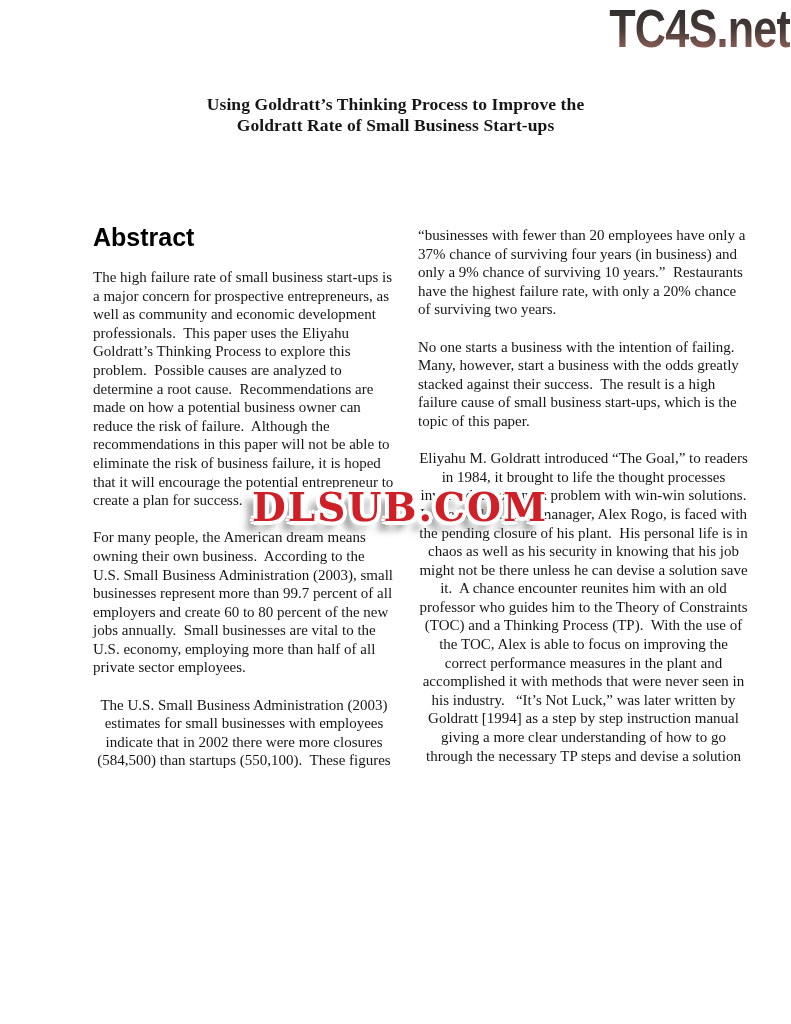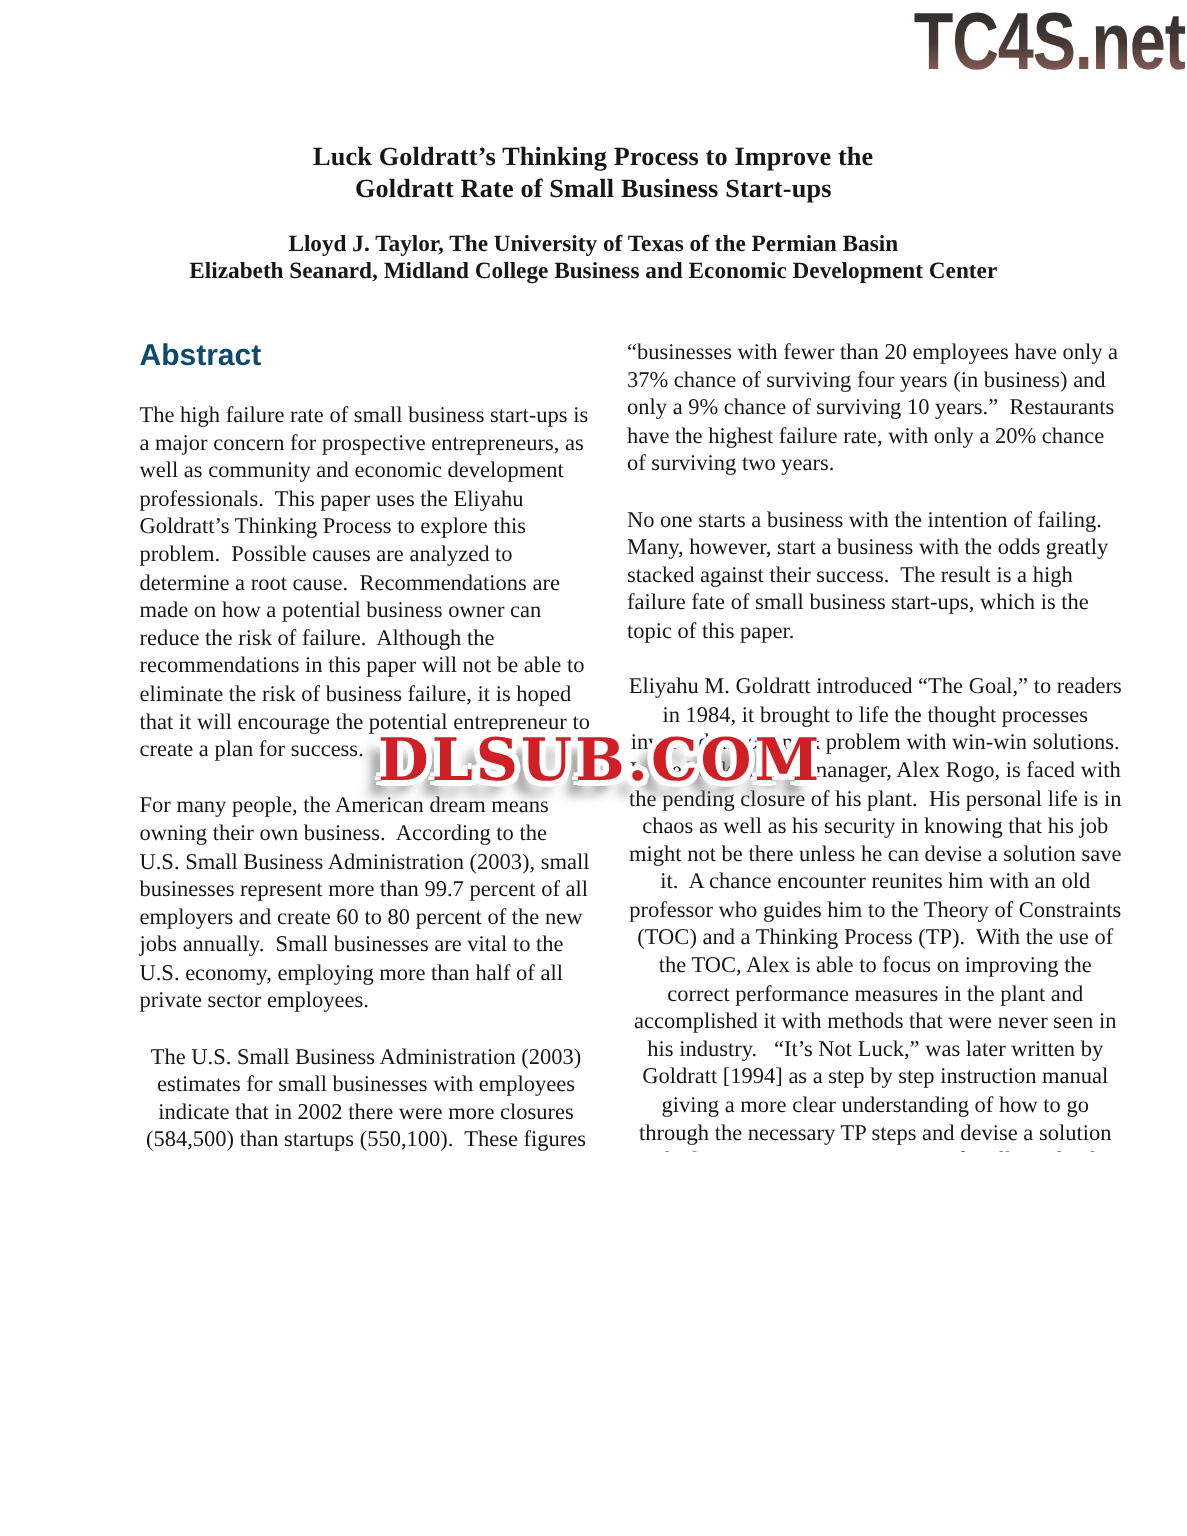--- a/index.html
+++ b/index.html
@@ -20,21 +20,21 @@
   .col { position:absolute; top:226px; }
   .col-left  { left:93px;  width:302px; }
   .col-right { left:418px; width:331px; }
   .col p {
     font-size:15px; line-height:18.6px; margin:0 0 18.6px;
     white-space:pre-wrap; text-align:left;
   }
   .col p:last-child { margin-bottom:0;text-align:center; }
   .sh {
     font-family:"Liberation Sans", sans-serif; font-weight:bold;
-    font-size:20px; line-height:23px; margin:0 0 19px; color:#0c4a6e;
+    font-size:25px; line-height:23px; margin:0 0 19px; color:#000000;
   }
 
   
   .page-number { position:absolute; top:957px; left:0; width:100%; text-align:left; font-size:15px; }
 
   
   .wm { position:absolute; font-weight:bold; white-space:nowrap; z-index:6; }
 
   .wm-top {
     top:3px; right:1px;
@@ -82,39 +82,35 @@
 <body>
 
 <div class="page">
 
   <div class="wm wm-top">
     <span>TC4S.net</span>
   </div>
 
   <div class="header">
     <div class="title">
-      <div>Luck Goldratt’s Thinking Process to Improve the</div>
+      <div>Using Goldratt’s Thinking Process to Improve the</div>
       <div>Goldratt Rate of Small Business Start-ups</div>
-    </div>
-    <div class="authors">
-      <div>Lloyd J. Taylor, The University of Texas of the Permian Basin</div>
-      <div>Elizabeth Seanard, Midland College Business and Economic Development Center</div>
     </div>
   </div>
 
   <div class="col col-left">
     <h2 class="sh">Abstract</h2>
     <p>The high failure rate of small business start-ups is a major concern for prospective entrepreneurs, as well as community and economic development professionals.  This paper uses the Eliyahu Goldratt’s Thinking Process to explore this problem.  Possible causes are analyzed to determine a root cause.  Recommendations are made on how a potential business owner can reduce the risk of failure.  Although the recommendations in this paper will not be able to eliminate the risk of business failure, it is hoped that it will encourage the potential entrepreneur to create a plan for success.</p>
     <p>For many people, the American dream means owning their own business.  According to the U.S. Small Business Administration (2003), small businesses represent more than 99.7 percent of all employers and create 60 to 80 percent of the new jobs annually.  Small businesses are vital to the U.S. economy, employing more than half of all private sector employees.</p>
     <p>The U.S. Small Business Administration (2003) estimates for small businesses with employees indicate that in 2002 there were more closures (584,500) than startups (550,100).  These figures do not include the numerous new business start-ups that do not hire employees.  Holland (1998) quotes a Dun &amp; Bradstreet report which estimate,</p>
   </div>
 
   <div class="col col-right">
     <p>“businesses with fewer than 20 employees have only a 37% chance of surviving four years (in business) and only a 9% chance of surviving 10 years.”  Restaurants have the highest failure rate, with only a 20% chance of surviving two years.</p>
-    <p>No one starts a business with the intention of failing.  Many, however, start a business with the odds greatly stacked against their success.  The result is a high failure fate of small business start-ups, which is the topic of this paper.</p>
+    <p>No one starts a business with the intention of failing.  Many, however, start a business with the odds greatly stacked against their success.  The result is a high failure cause of small business start-ups, which is the topic of this paper.</p>
     <p>Eliyahu M. Goldratt introduced “The Goal,” to readers in 1984, it brought to life the thought processes involved in solving a problem with win-win solutions.  In the book, a plant manager, Alex Rogo, is faced with the pending closure of his plant.  His personal life is in chaos as well as his security in knowing that his job might not be there unless he can devise a solution save it.  A chance encounter reunites him with an old professor who guides him to the Theory of Constraints (TOC) and a Thinking Process (TP).  With the use of the TOC, Alex is able to focus on improving the correct performance measures in the plant and accomplished it with methods that were never seen in his industry.   “It’s Not Luck,” was later written by Goldratt [1994] as a step by step instruction manual giving a more clear understanding of how to go through the necessary TP steps and devise a solution which creates a win-win situation for all involved.</p>
   </div>
 
   <div class="wm wm-mid">
     <span>DLSUB.COM</span>
   </div>
 
   <div class="page-number">260</div>
 
   <div class="wm wm-bottom">

